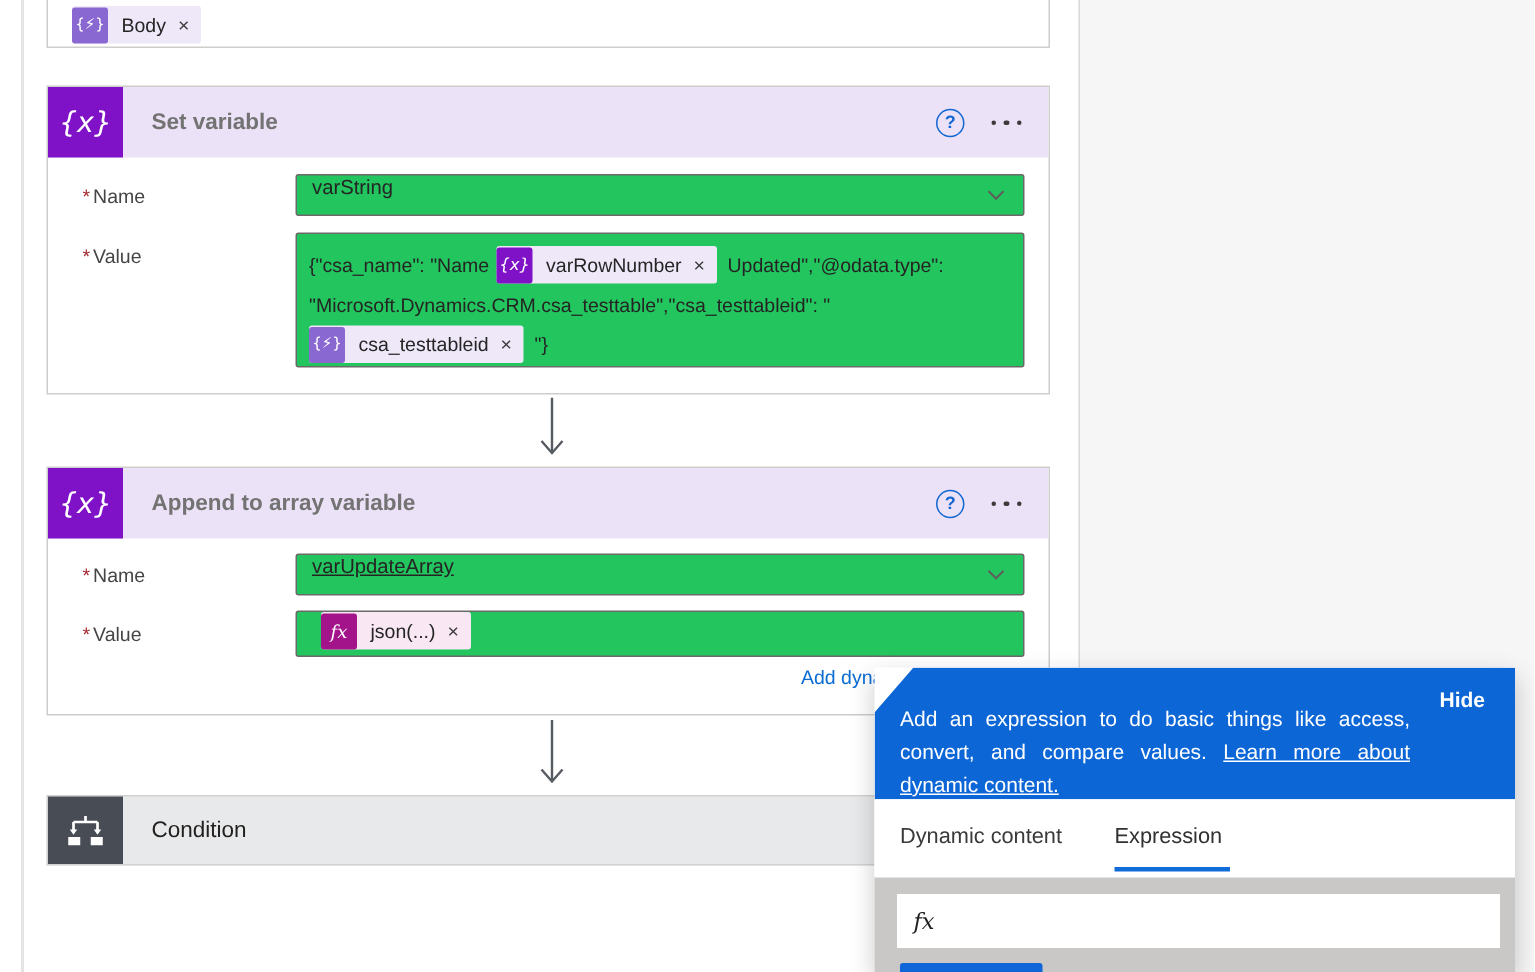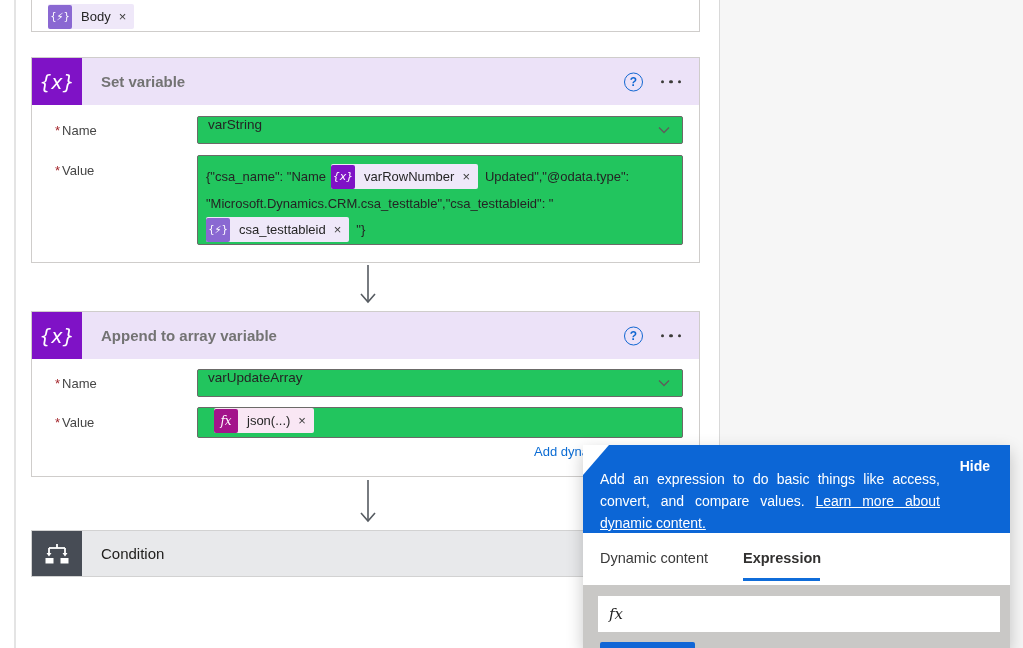--- a/index.html
+++ b/index.html
@@ -55,21 +55,21 @@
 
   
   .popup { position:absolute; left:583px; top:445px; width:427px; height:203px; z-index:5; box-shadow:0 6px 16px rgba(0,0,0,.22); background:#fff; }
   .banner { position:relative; height:88px; background:#0c66d6; clip-path:polygon(26px 0, 100% 0, 100% 100%, 0 100%, 0 30px); }
   .banner p { position:absolute; left:17px; top:23px; width:340px; font-size:14px; line-height:22px; color:#fff; text-align:justify; }
   .banner .lnk { text-decoration:underline; cursor:pointer; }
   .hide-btn { position:absolute; right:20px; top:13px; font-size:14px; color:#fff; cursor:pointer;font-weight:bold; }
   .tabs { position:relative; height:52px; background:#fff; }
   .tab { position:absolute; top:17px; font-size:14.5px; color:#3a3a3a; cursor:pointer; }
   .tab.t1 { left:17px; }
-  .tab.t2 { left:160px; font-weight:bold; color:#323130; }
+  .tab.t2 { left:160px; font-weight:normal; color:#323130; }
   .tab-underline { position:absolute; left:160px; top:45px; width:77px; height:3px; background:#0f6cd9; }
   .expr-panel { position:relative; height:63px; background:#c9c8c6; }
   .expr-input { position:absolute; left:15px; top:11px; width:402px; height:36px; background:#fff; display:flex; align-items:center; padding-left:11px; }
   .expr-fx { font-family:"DejaVu Serif", serif; font-style:italic; font-size:15px; color:#222; }
   .expr-code { margin-left:16px; font-family:"DejaVu Sans Mono", monospace; font-size:14px; color:#1b1b1b; }
   .ok-btn { position:absolute; left:17px; top:57px; width:95px; height:6px; background:#1066d6; border-radius:2px 2px 0 0; }
 </style>
 </head>
 <body>
 
@@ -155,21 +155,21 @@
       <div class="dots">
           <i></i>
           <i></i>
           <i></i>
         </div>
     </div>
 
     <div class="field-label" style="left:23px; top:64px;">
       <span class="req">*</span><span>Name</span>
     </div>
-    <div class="tinput" style="top:57px; height:28px;">
+    <div class="tinput" style="top:57px; height:28px;text-decoration:underline;">
       <span>varUpdateArray</span>
       <span class="chev">
         <svg width="12" height="8" viewBox="0 0 12 8">
             <polyline points="1,1 6,6 11,1" fill="none" stroke="#5f5d5b" stroke-width="1.3"></polyline>
           </svg>
       </span>
     </div>
 
     <div class="field-label" style="left:23px; top:103px;">
       <span class="req">*</span><span>Value</span>

